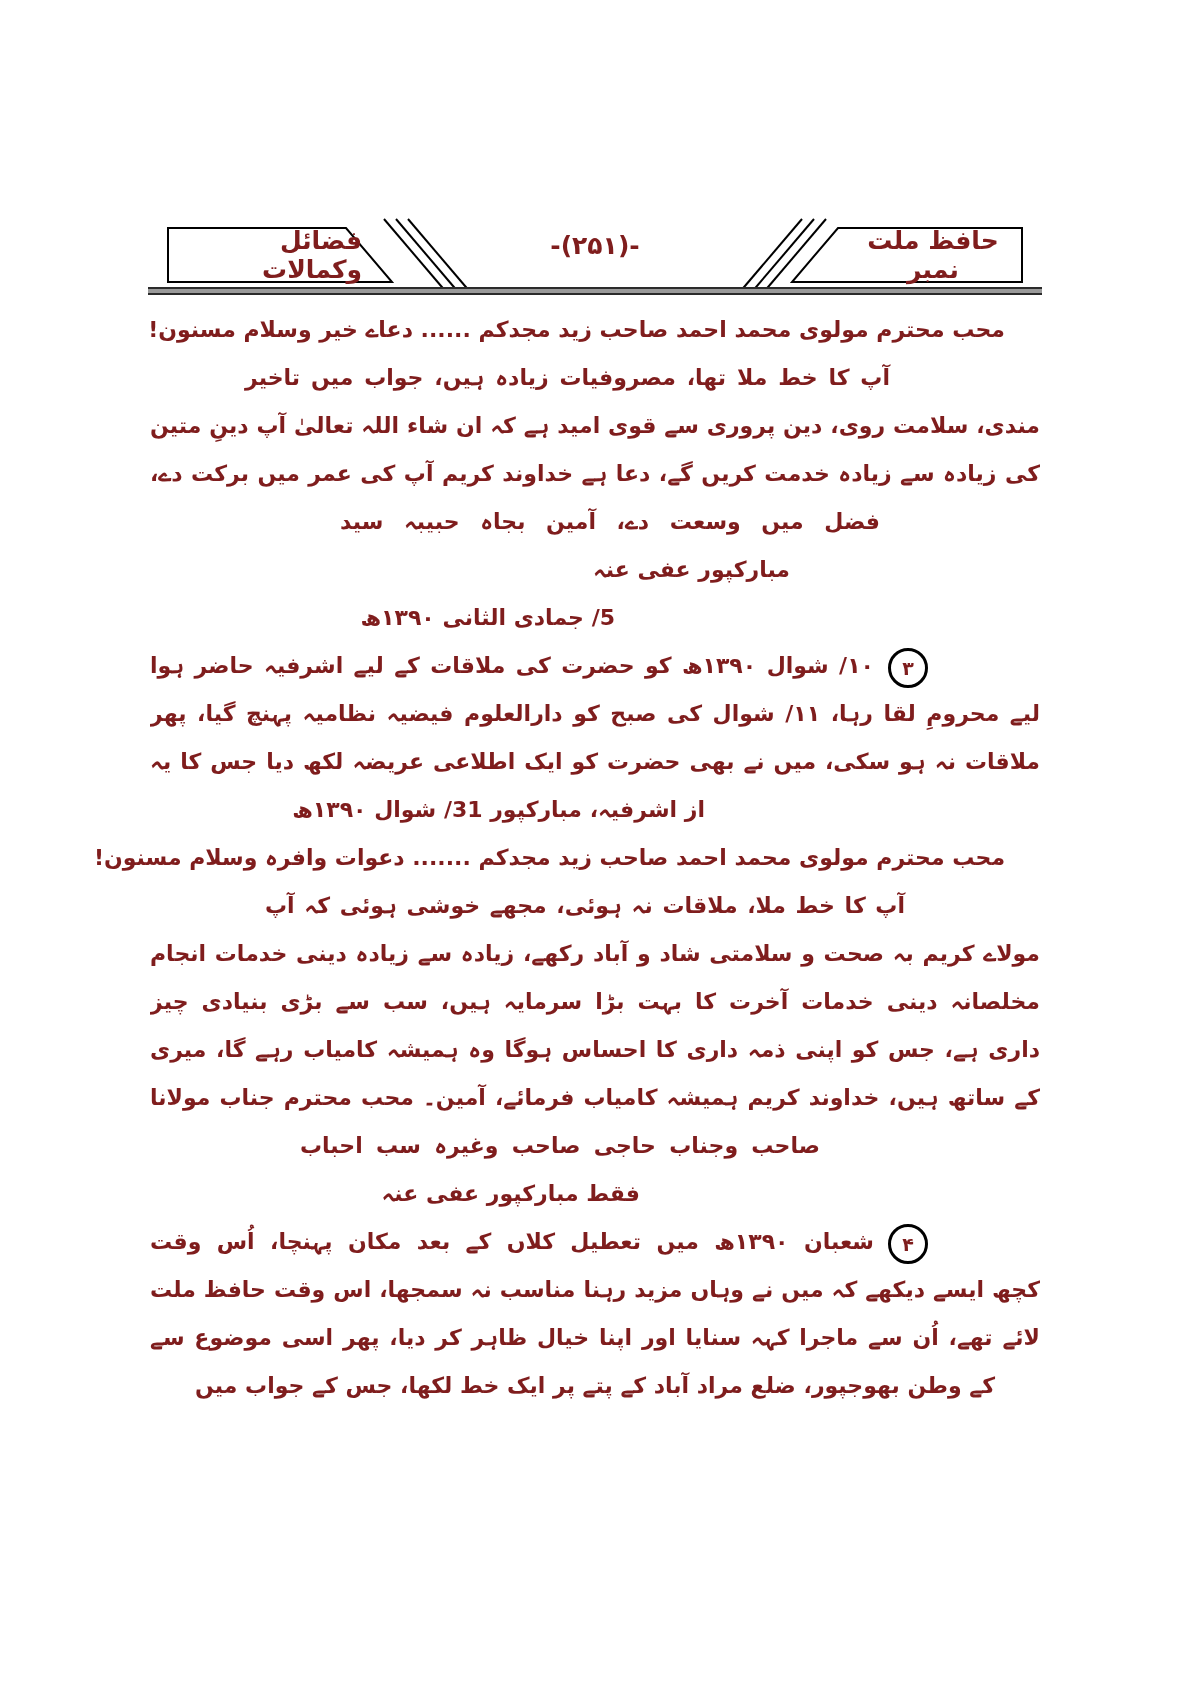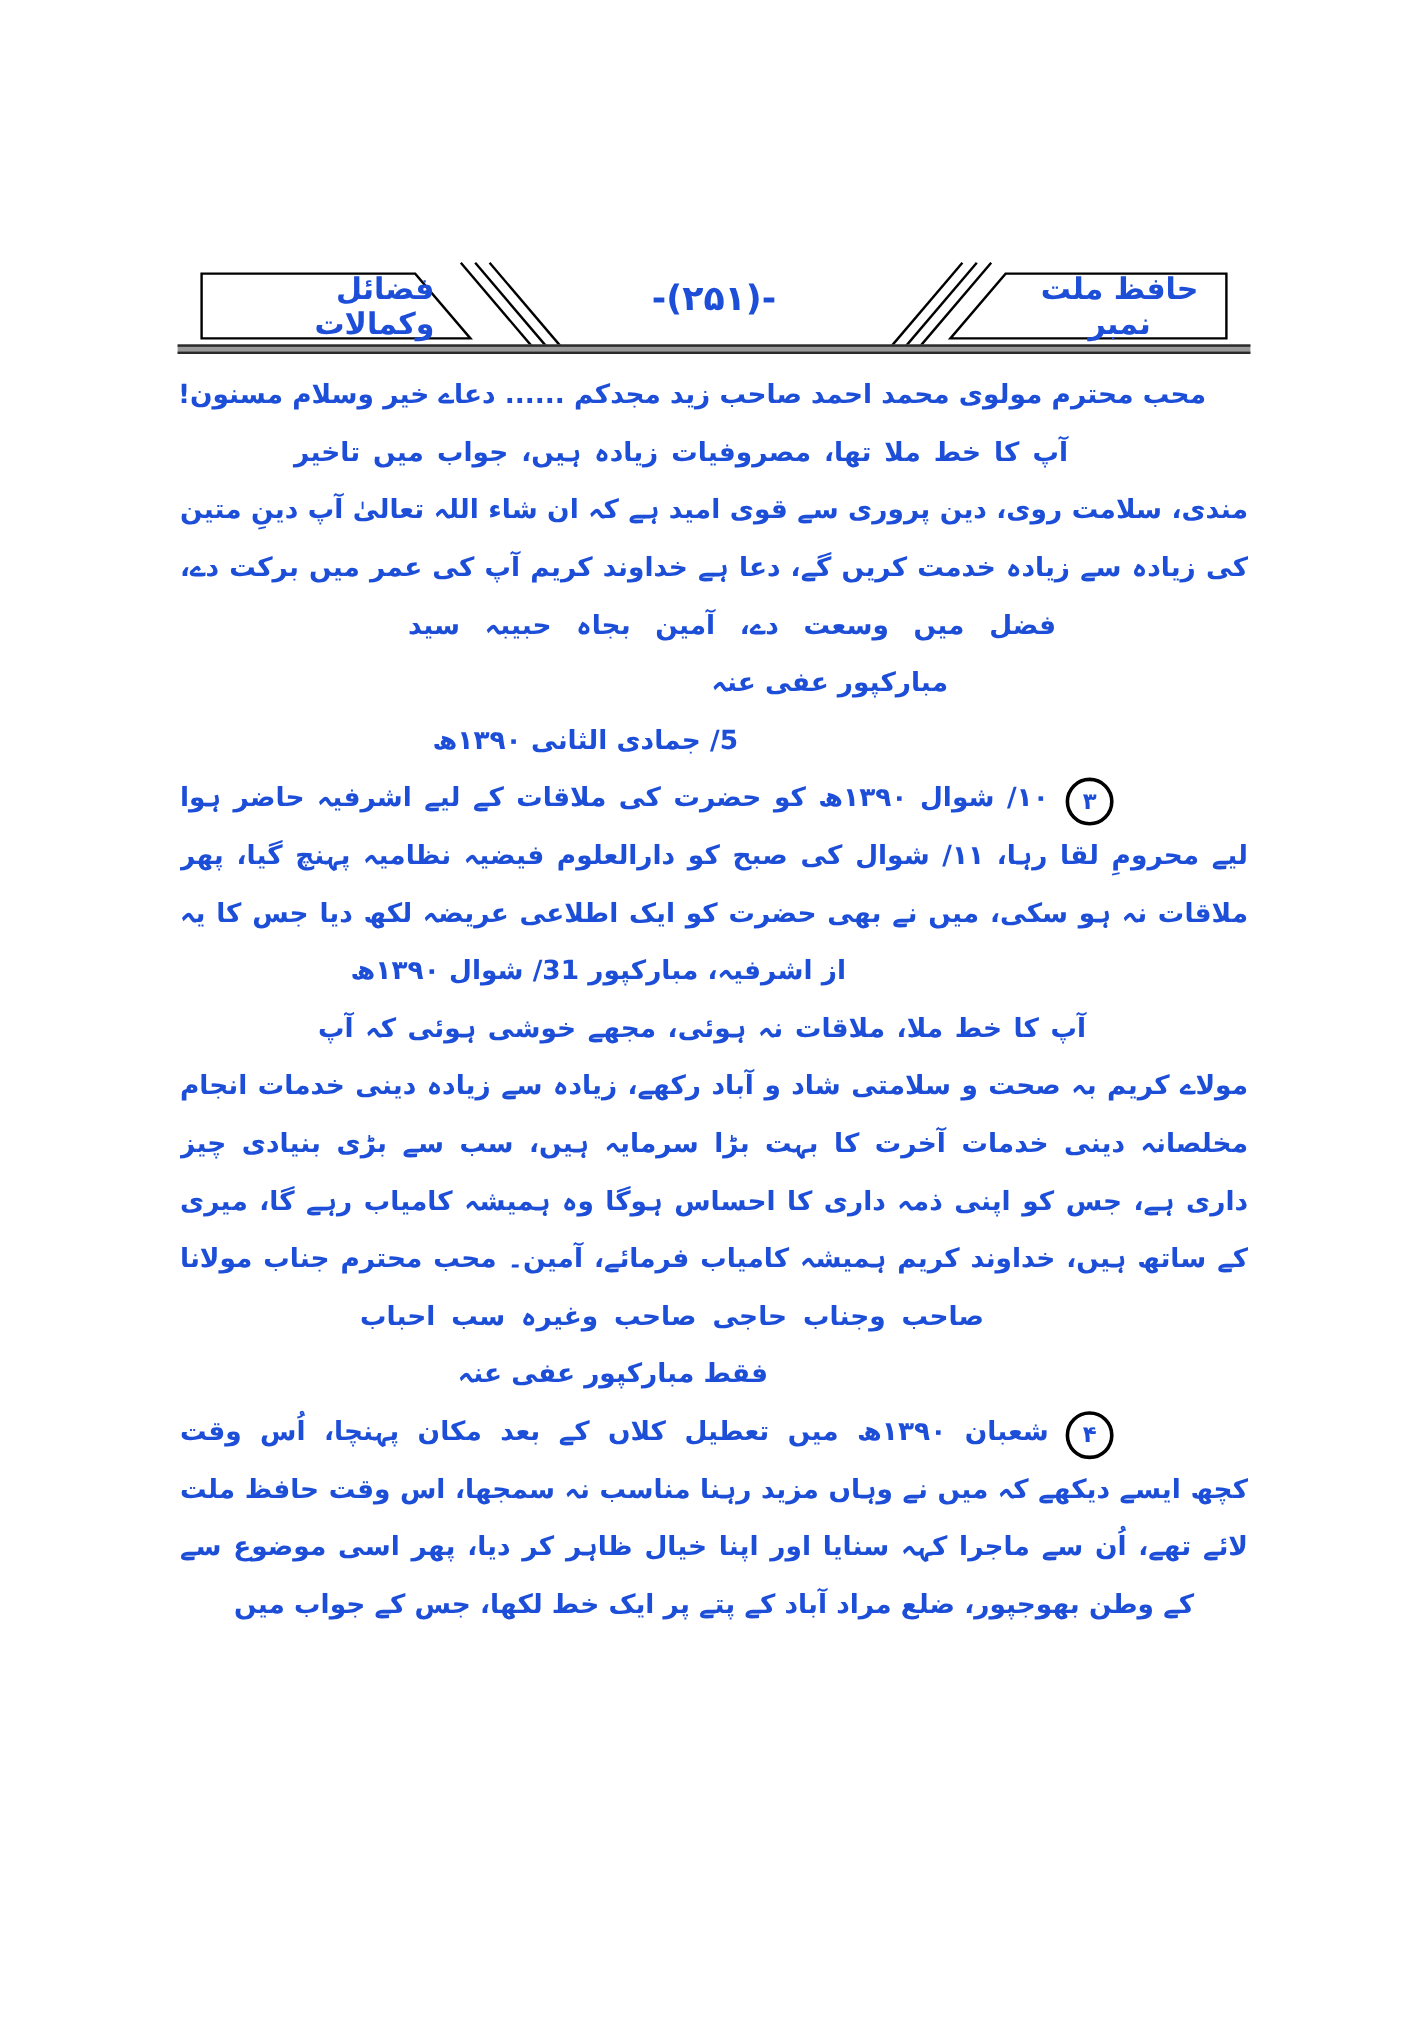--- a/index.html
+++ b/index.html
@@ -1,25 +1,25 @@
 <!DOCTYPE html>
 <html><head>
 <meta charset="utf-8">
 <style>
   html,body{margin:0;padding:0;background:#ffffff;}
   .page{position:relative;width:1190px;height:1684px;background:#ffffff;overflow:hidden;
-        font-family:"DejaVu Sans",sans-serif;color:#1d4ed8;}
+        font-family:"DejaVu Sans",sans-serif;color:#7f1d1d;}
   
   .hdr-svg{position:absolute;left:150px;top:215px;}
   .hdr-tab{position:absolute;top:227px;height:56px;display:flex;align-items:center;justify-content:center;
            font-size:25px;font-weight:bold;direction:rtl;}
   .hdr-tab-left{left:172px;width:190px;}
   .hdr-tab-right{left:848px;width:170px;text-align:center;}
   .page-num{position:absolute;left:450px;top:231px;width:290px;text-align:center;
-            font-size:29px;font-weight:bold;direction:ltr;}
+            font-size:25px;font-weight:bold;direction:ltr;}
   .hdr-rule{position:absolute;left:148px;top:287px;width:894px;height:4px;background:#9a9a9a;
             border-top:2px solid #2b2b2b;border-bottom:2px solid #2b2b2b;}
   
   .textcol{position:absolute;left:150px;top:306px;width:890px;direction:rtl;}
   .ln{height:48px;line-height:48px;font-size:22px;font-weight:bold;white-space:nowrap;overflow:visible;}
   .l-full{text-align:justify;text-align-last:justify;white-space:normal;overflow:hidden;}
   .l-full-pad{padding-right:45px;padding-left:45px;text-align:justify;text-align-last:justify;white-space:normal;overflow:hidden;}
   .l-greeting{padding-right:35px;padding-left:100px;text-align:center;}
   .l-open1{padding-right:150px;padding-left:95px;text-align:justify;text-align-last:justify;white-space:normal;overflow:hidden;}
   .l-open2{padding-right:135px;padding-left:115px;text-align:justify;text-align-last:justify;white-space:normal;overflow:hidden;}
@@ -71,20 +71,21 @@
     <div class="ln l-fit mr425">5/ جمادی الثانی ۱۳۹۰ھ</div>
 
     <div class="ln l-badge">
       <span class="num-badge">۳</span>
       <span class="btext">۱۰/ شوال ۱۳۹۰ھ کو حضرت کی ملاقات کے لیے اشرفیہ حاضر ہوا مگر ۱۰/ تاریخ کو جمعہ تھا، اس</span>
     </div>
     <div class="ln l-full">لیے محرومِ لقا رہا، ۱۱/ شوال کی صبح کو دارالعلوم فیضیہ نظامیہ پہنچ گیا، پھر حضرت ۱۱/ کو مبارک پور تشریف لائے،</div>
     <div class="ln l-full">ملاقات نہ ہو سکی، میں نے بھی حضرت کو ایک اطلاعی عریضہ لکھ دیا جس کا یہ جواب موصول ہوا۔</div>
     <div class="ln l-fit mr335">از اشرفیہ، مبارکپور 31/ شوال ۱۳۹۰ھ</div>
 
+    <div class="ln l-greeting">محب محترم مولوی محمد احمد صاحب زید مجدکم ....... دعوات وافرہ وسلام مسنون!</div>
     <div class="ln l-open2">آپ کا خط ملا، ملاقات نہ ہوئی، مجھے خوشی ہوئی کہ آپ وقت پر مدرسہ پہنچے،</div>
     <div class="ln l-full">مولاے کریم بہ صحت و سلامتی شاد و آباد رکھے، زیادہ سے زیادہ دینی خدمات انجام دلائے،</div>
     <div class="ln l-full">مخلصانہ دینی خدمات آخرت کا بہت بڑا سرمایہ ہیں، سب سے بڑی بنیادی چیز احساس ذمہ</div>
     <div class="ln l-full">داری ہے، جس کو اپنی ذمہ داری کا احساس ہوگا وہ ہمیشہ کامیاب رہے گا، میری دعائیں آپ</div>
     <div class="ln l-full">کے ساتھ ہیں، خداوند کریم ہمیشہ کامیاب فرمائے، آمین۔ محب محترم جناب مولانا شاہدی</div>
     <div class="ln l-mid">صاحب وجناب حاجی صاحب وغیرہ سب احباب کو سلام ودعا۔</div>
     <div class="ln l-fit mr400">فقط مبارکپور عفی عنہ</div>
 
     <div class="ln l-badge">
       <span class="num-badge">۴</span>

